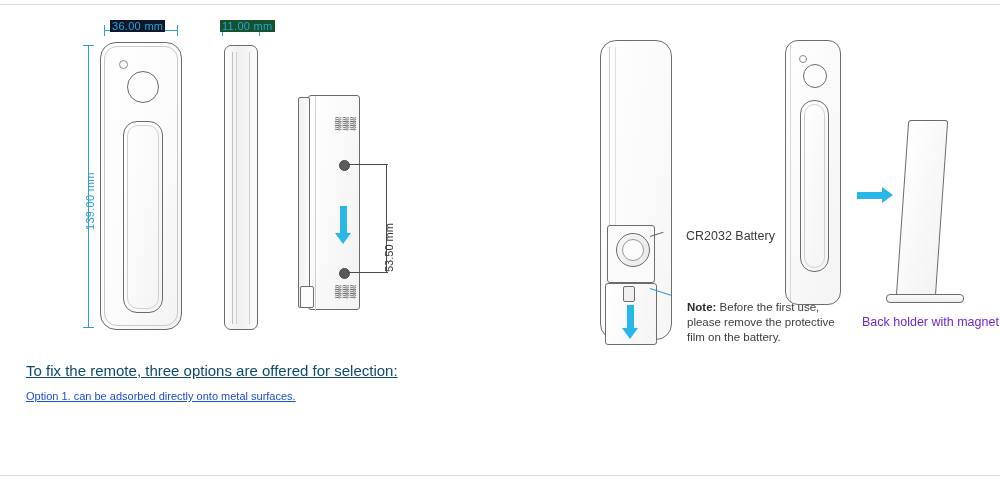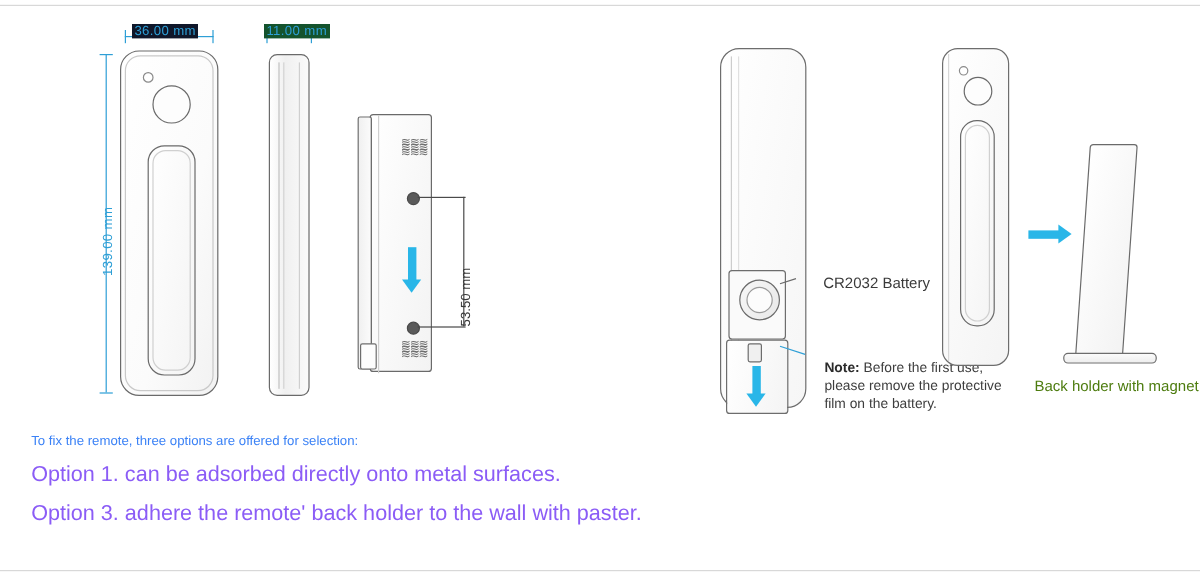--- a/index.html
+++ b/index.html
@@ -146,28 +146,30 @@
   }
 
   
   .text-block {
     position: absolute;
     left: 26px;
     top: 362px;
     width: 620px;
   }
   .text-block .lead {
+    font-size: 15px;
+    color: #0c4a6e;
+    margin: 0 0 11px 0;
+    text-decoration: underline;
+  }
+  .text-block .opt {
     font-size: 11px;
-    color: #3b82f6;
+    color: #1d4ed8;
     margin: 0 0 11px 0;
-  }
-  .text-block .opt {
-    font-size: 18px;
-    color: #8b5cf6;
-    margin: 0 0 11px 0;
+    text-decoration: underline;
   }
 
   .note {
     position: absolute;
     left: 665px;
     top: 300px;
     width: 160px;
     font-size: 11.5px;
     line-height: 15px;
     color: #3d3d3d;
@@ -177,21 +179,21 @@
 
   .callout-line {
     position: absolute;
     background: #2e9fd6;
   }
   .callout-line.dark { background: #6a6a6a; }
 
   .caption {
     position: absolute;
     font-size: 12.5px;
-    color: #4d7c0f;
+    color: #6d28d9;
     white-space: nowrap;
   }
   .battery-label {
     position: absolute;
     font-size: 12.5px;
     color: #3a3a3a;
     white-space: nowrap;
   }
   .vert {
     transform: rotate(-90deg);
@@ -297,16 +299,15 @@
   <div class="arrow-stem" style="left:857px; top:192px; width:26px; height:7px;"></div>
   <div class="arrow-head-right" style="left:882px; top:187px;"></div>
 
   <div class="holder-plate" style="left:902px; top:120px; width:40px; height:178px; border-radius:3px; transform:skewX(-4deg);"></div>
   <div class="outline" style="left:886px; top:294px; width:78px; height:9px; border-radius:4px; background:linear-gradient(180deg,#fbfbfb,#eeeeee);"></div>
   <div class="caption" style="left:862px; top:315px;">Back holder with magnet</div>
 
   <div class="text-block">
     <p class="lead">To fix the remote, three options are offered for selection:</p>
     <p class="opt">Option 1. can be adsorbed directly onto metal surfaces.</p>
-    <p class="opt">Option 3. adhere the remote' back holder to the wall with paster.</p>
   </div>
 
 </div>
 
 </body></html>

